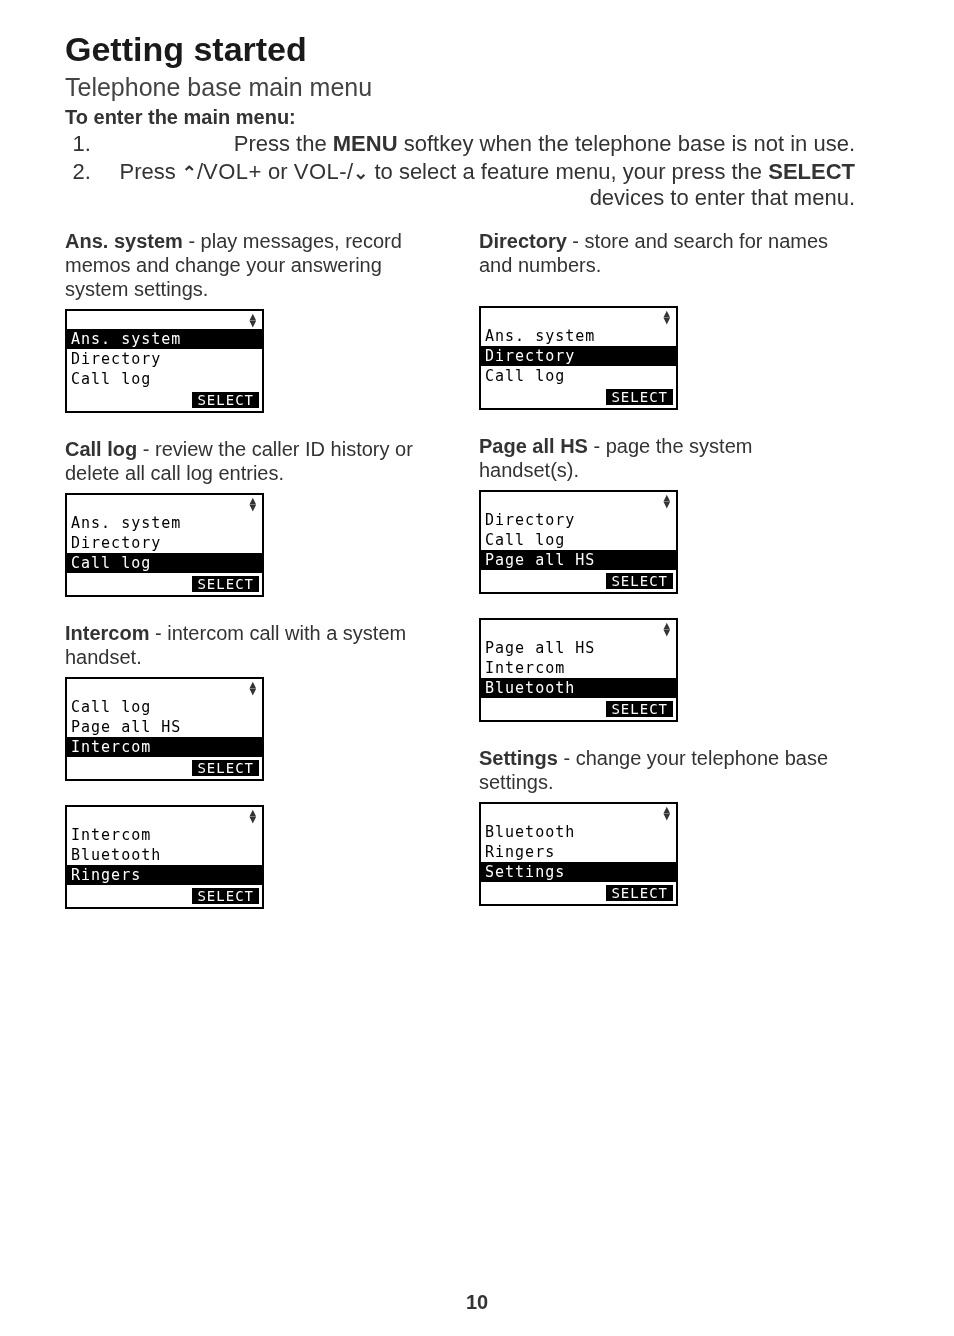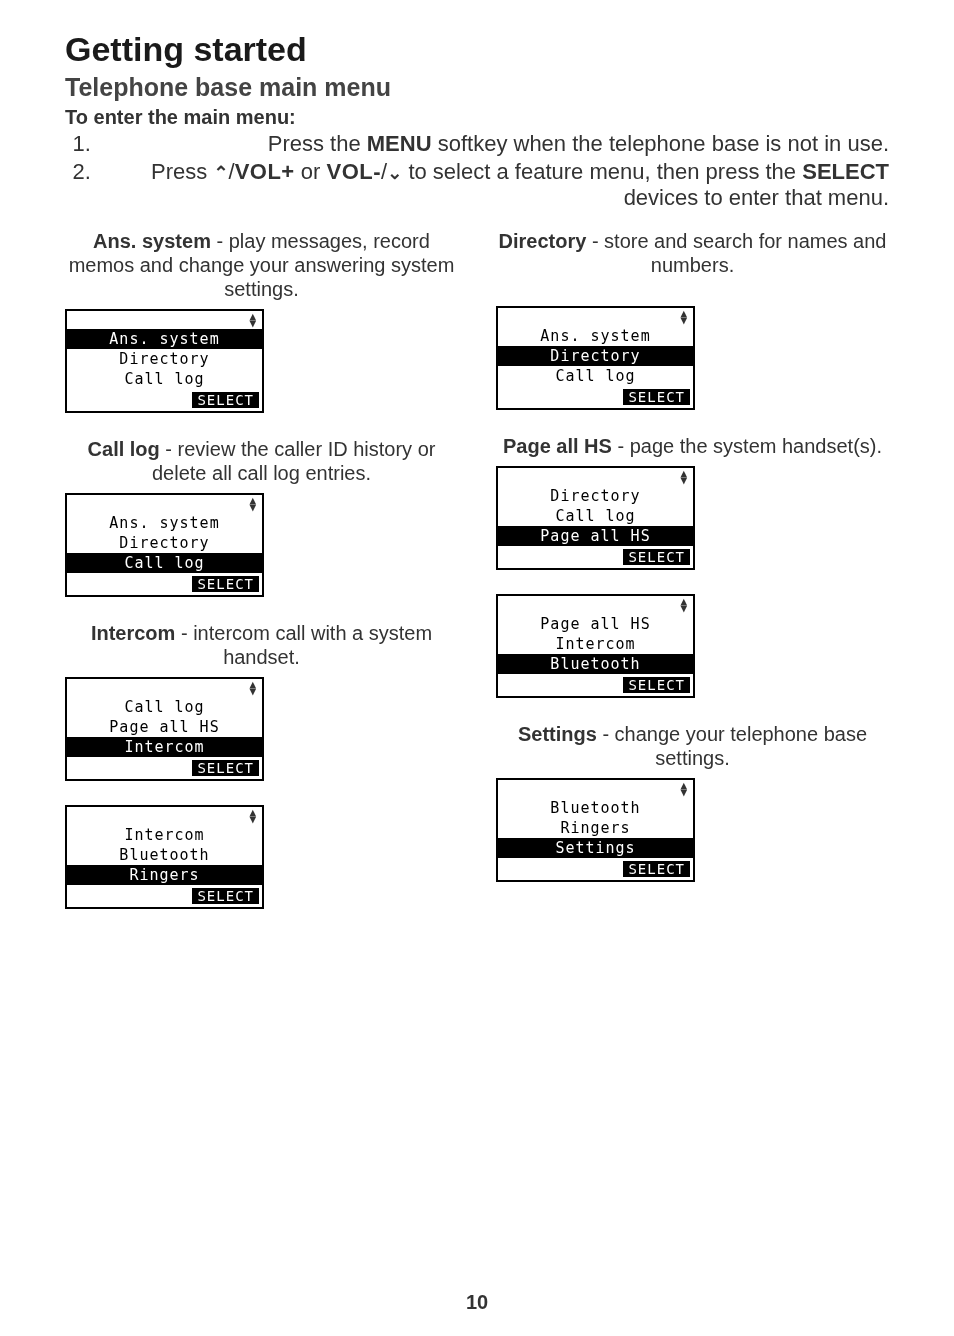--- a/index.html
+++ b/index.html
@@ -4,33 +4,33 @@
 <style>
   body {
     margin:0;
     font-family: Helvetica, Arial, sans-serif;
     color:#333;
     background:#fff;
   }
   .page {
     width:954px;
     margin:0 auto;
-    padding:30px 65px 40px 65px;
+    padding:30px 99px 40px 65px;
     box-sizing:border-box;
     position:relative;
     min-height:1336px;
   }
   h1 {
     font-size:34px;
     margin:0 0 4px 0;
     color:#1a1a1a;
   }
   h2 {
     font-size:25px;
-    font-weight:bold;
+    font-weight:normal;
     margin:2px 0 0 0;
     color:#444;
   }
   h3 {
     font-size:20px;
     margin:4px 0 2px 0;
     color:#333;
   }
   ol {
     font-size:22px;
@@ -39,27 +39,26 @@
     padding-left:32px;
   }
   ol li { margin-bottom:2px; padding-left:4px;text-align:right; }
   p.body {
     font-size:22px;
     color:#333;
     margin:4px 0 14px 0;
     line-height:1.25;
   }
   .bold { font-weight:bold; }
-  .sc { font-variant: small-caps; font-weight:bold; letter-spacing:0.5px; }
+  .sc { font-variant: small-caps; font-weight:normal; letter-spacing:0.5px; }
   .underline { text-decoration: underline; }
   .columns {
     display:flex;
     gap:38px;
     margin-top:18px;
-    text-align:center;
   }
   .col { width:50%; }
   .item-desc {
     font-size:20px;
     color:#333;
     margin:0 0 8px 0;
     line-height:1.2;
   }
   .lcd {
     width:195px;
@@ -123,21 +122,21 @@
 
 <div class="page">
   <h1>Getting started</h1>
   <h2>Telephone base main menu</h2>
   <h3>To enter the main menu:</h3>
   <ol>
     <li>
       <span>Press the </span><span class="bold">MENU</span><span> softkey when the telephone base is not in use.</span>
     </li>
     <li>
-      <span>Press </span><span class="nav-icon">⌃</span><span>/</span><span class="sc">VOL+</span><span> or </span><span class="sc">VOL-</span><span>/</span><span class="nav-icon">⌄</span><span> to select a feature menu, then press the </span><span class="bold">SELECT</span><span> devices to enter that menu.</span>
+      <span>Press </span><span class="nav-icon">⌃</span><span>/</span><span class="sc">VOL+</span><span> or </span><span class="sc">VOL-</span><span>/</span><span class="nav-icon">⌄</span><span> to select a feature menu, your press the </span><span class="bold">SELECT</span><span> devices to enter that menu.</span>
     </li>
   </ol>
 
   <div class="columns">
 
     <div class="col">
 
       <p class="item-desc"><span class="bold">Ans. system</span><span> - play messages, record memos and change your answering system settings.</span></p>
       <div class="lcd">
         <div class="topbar">

